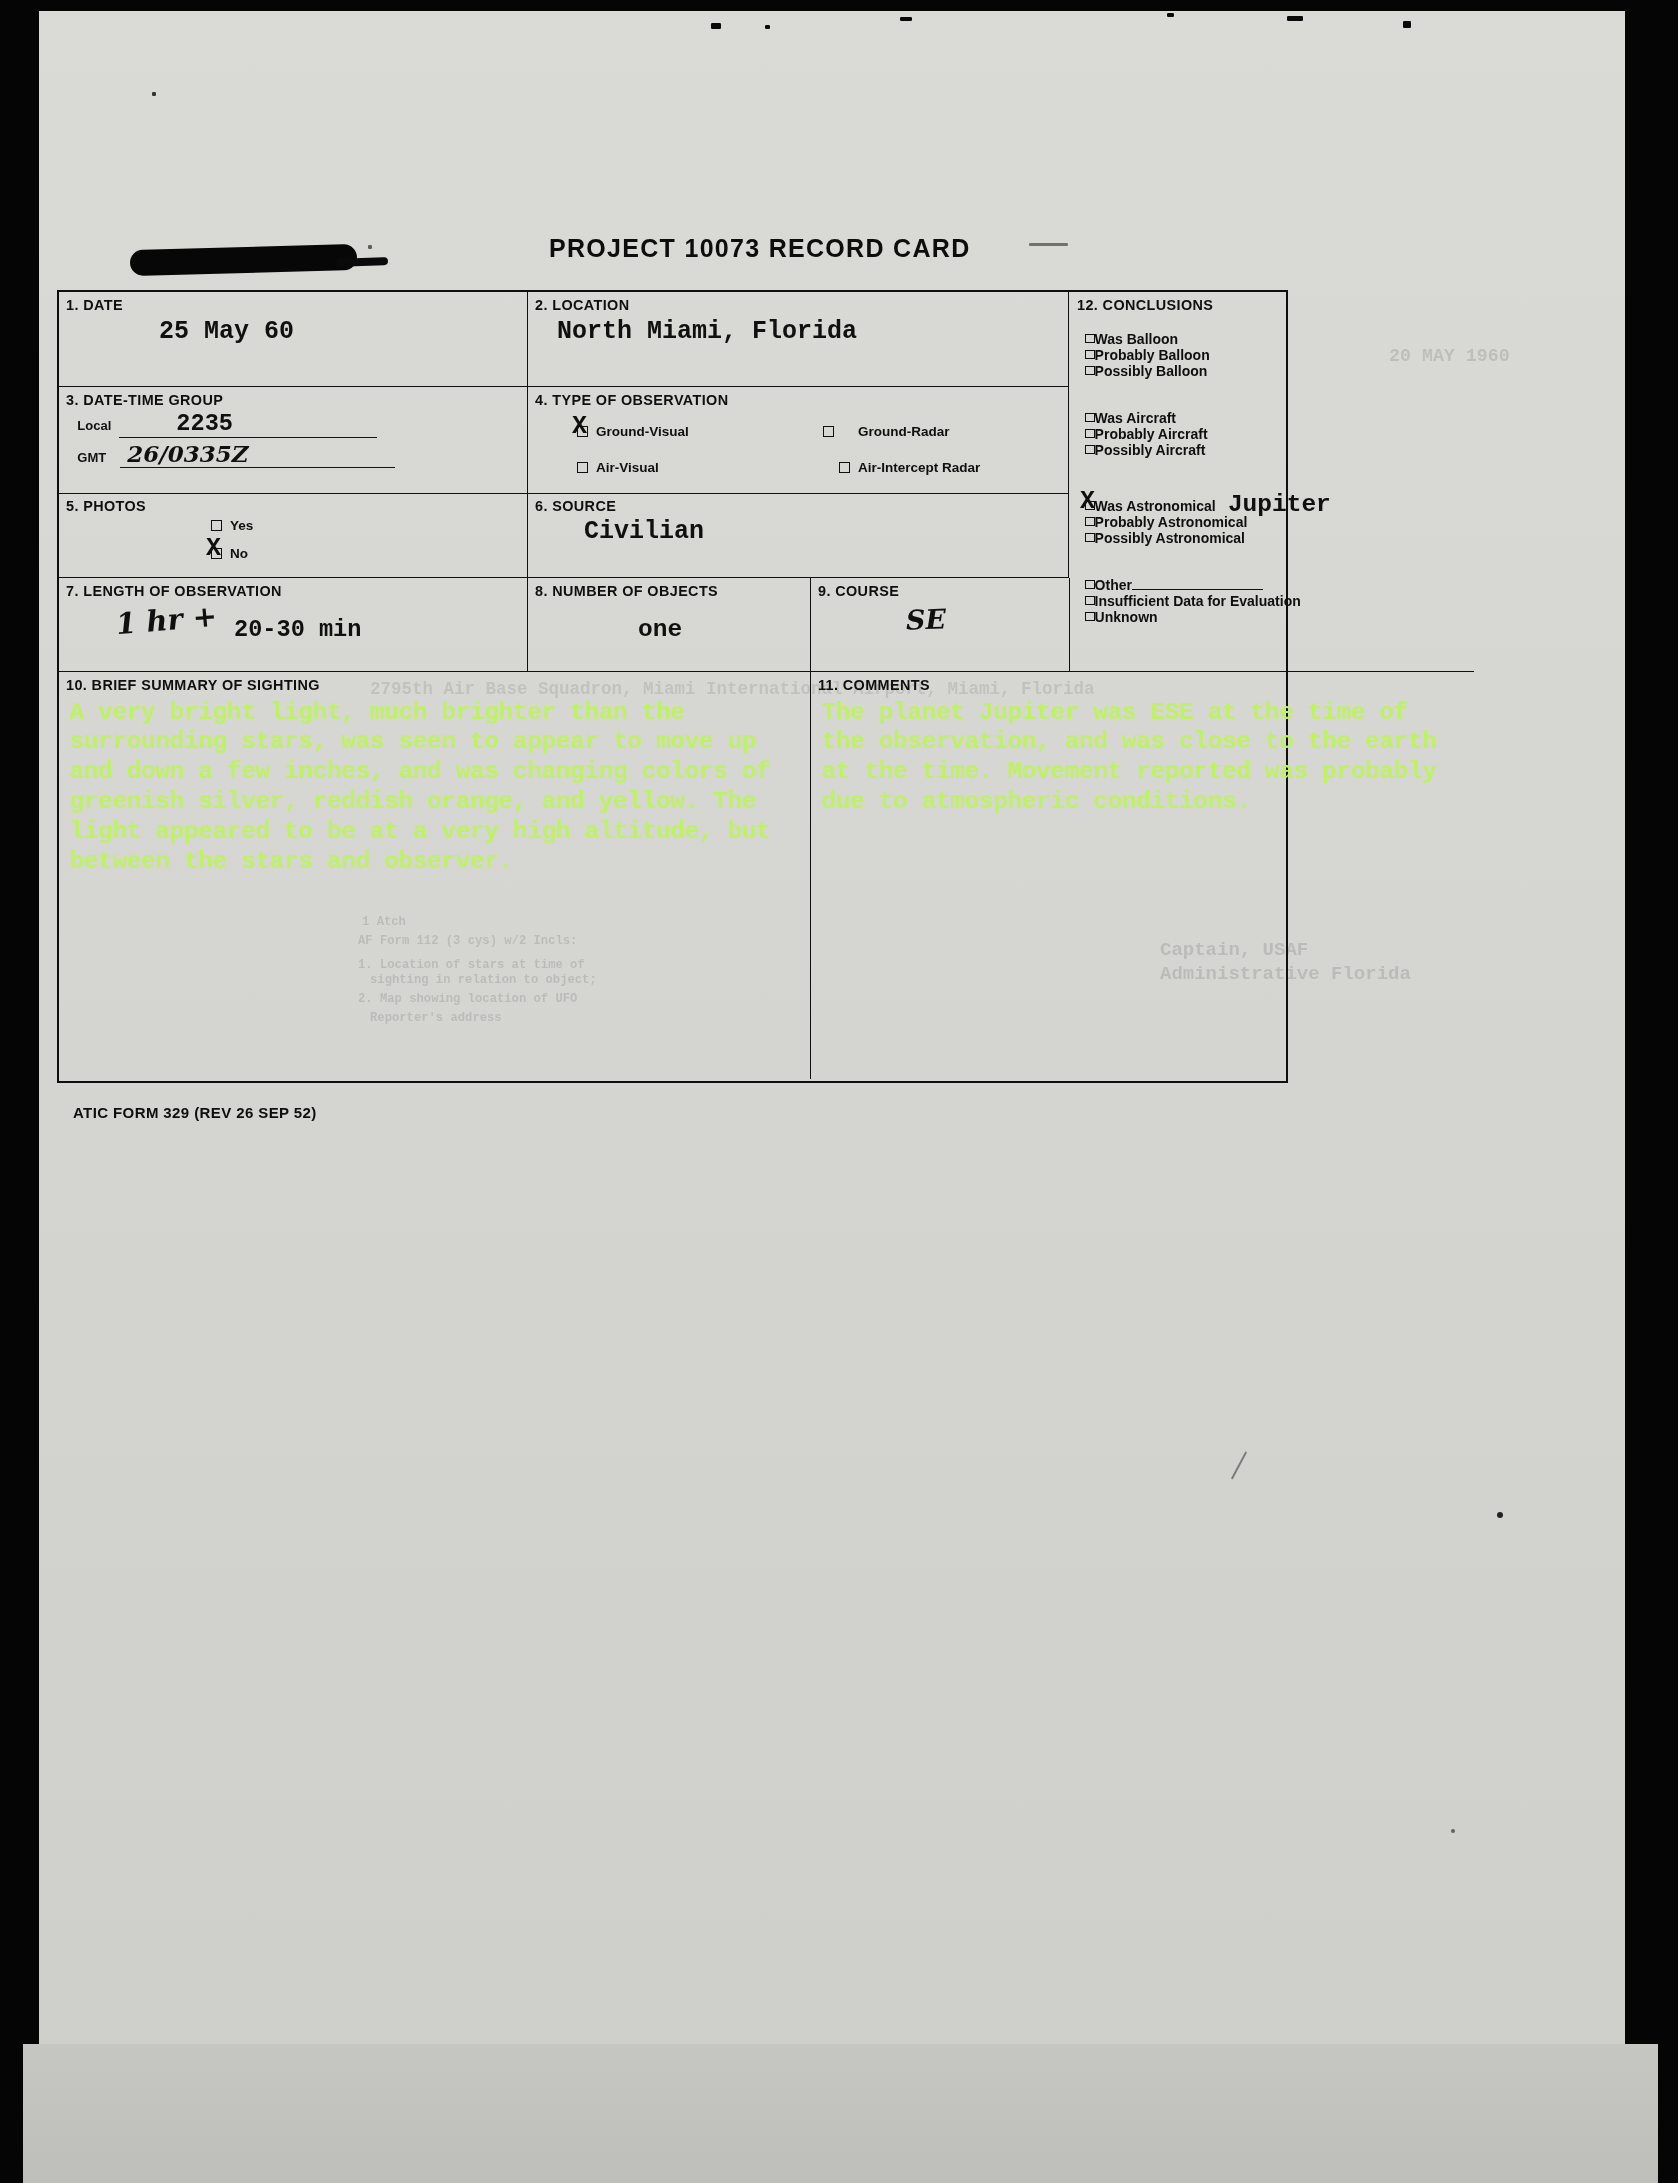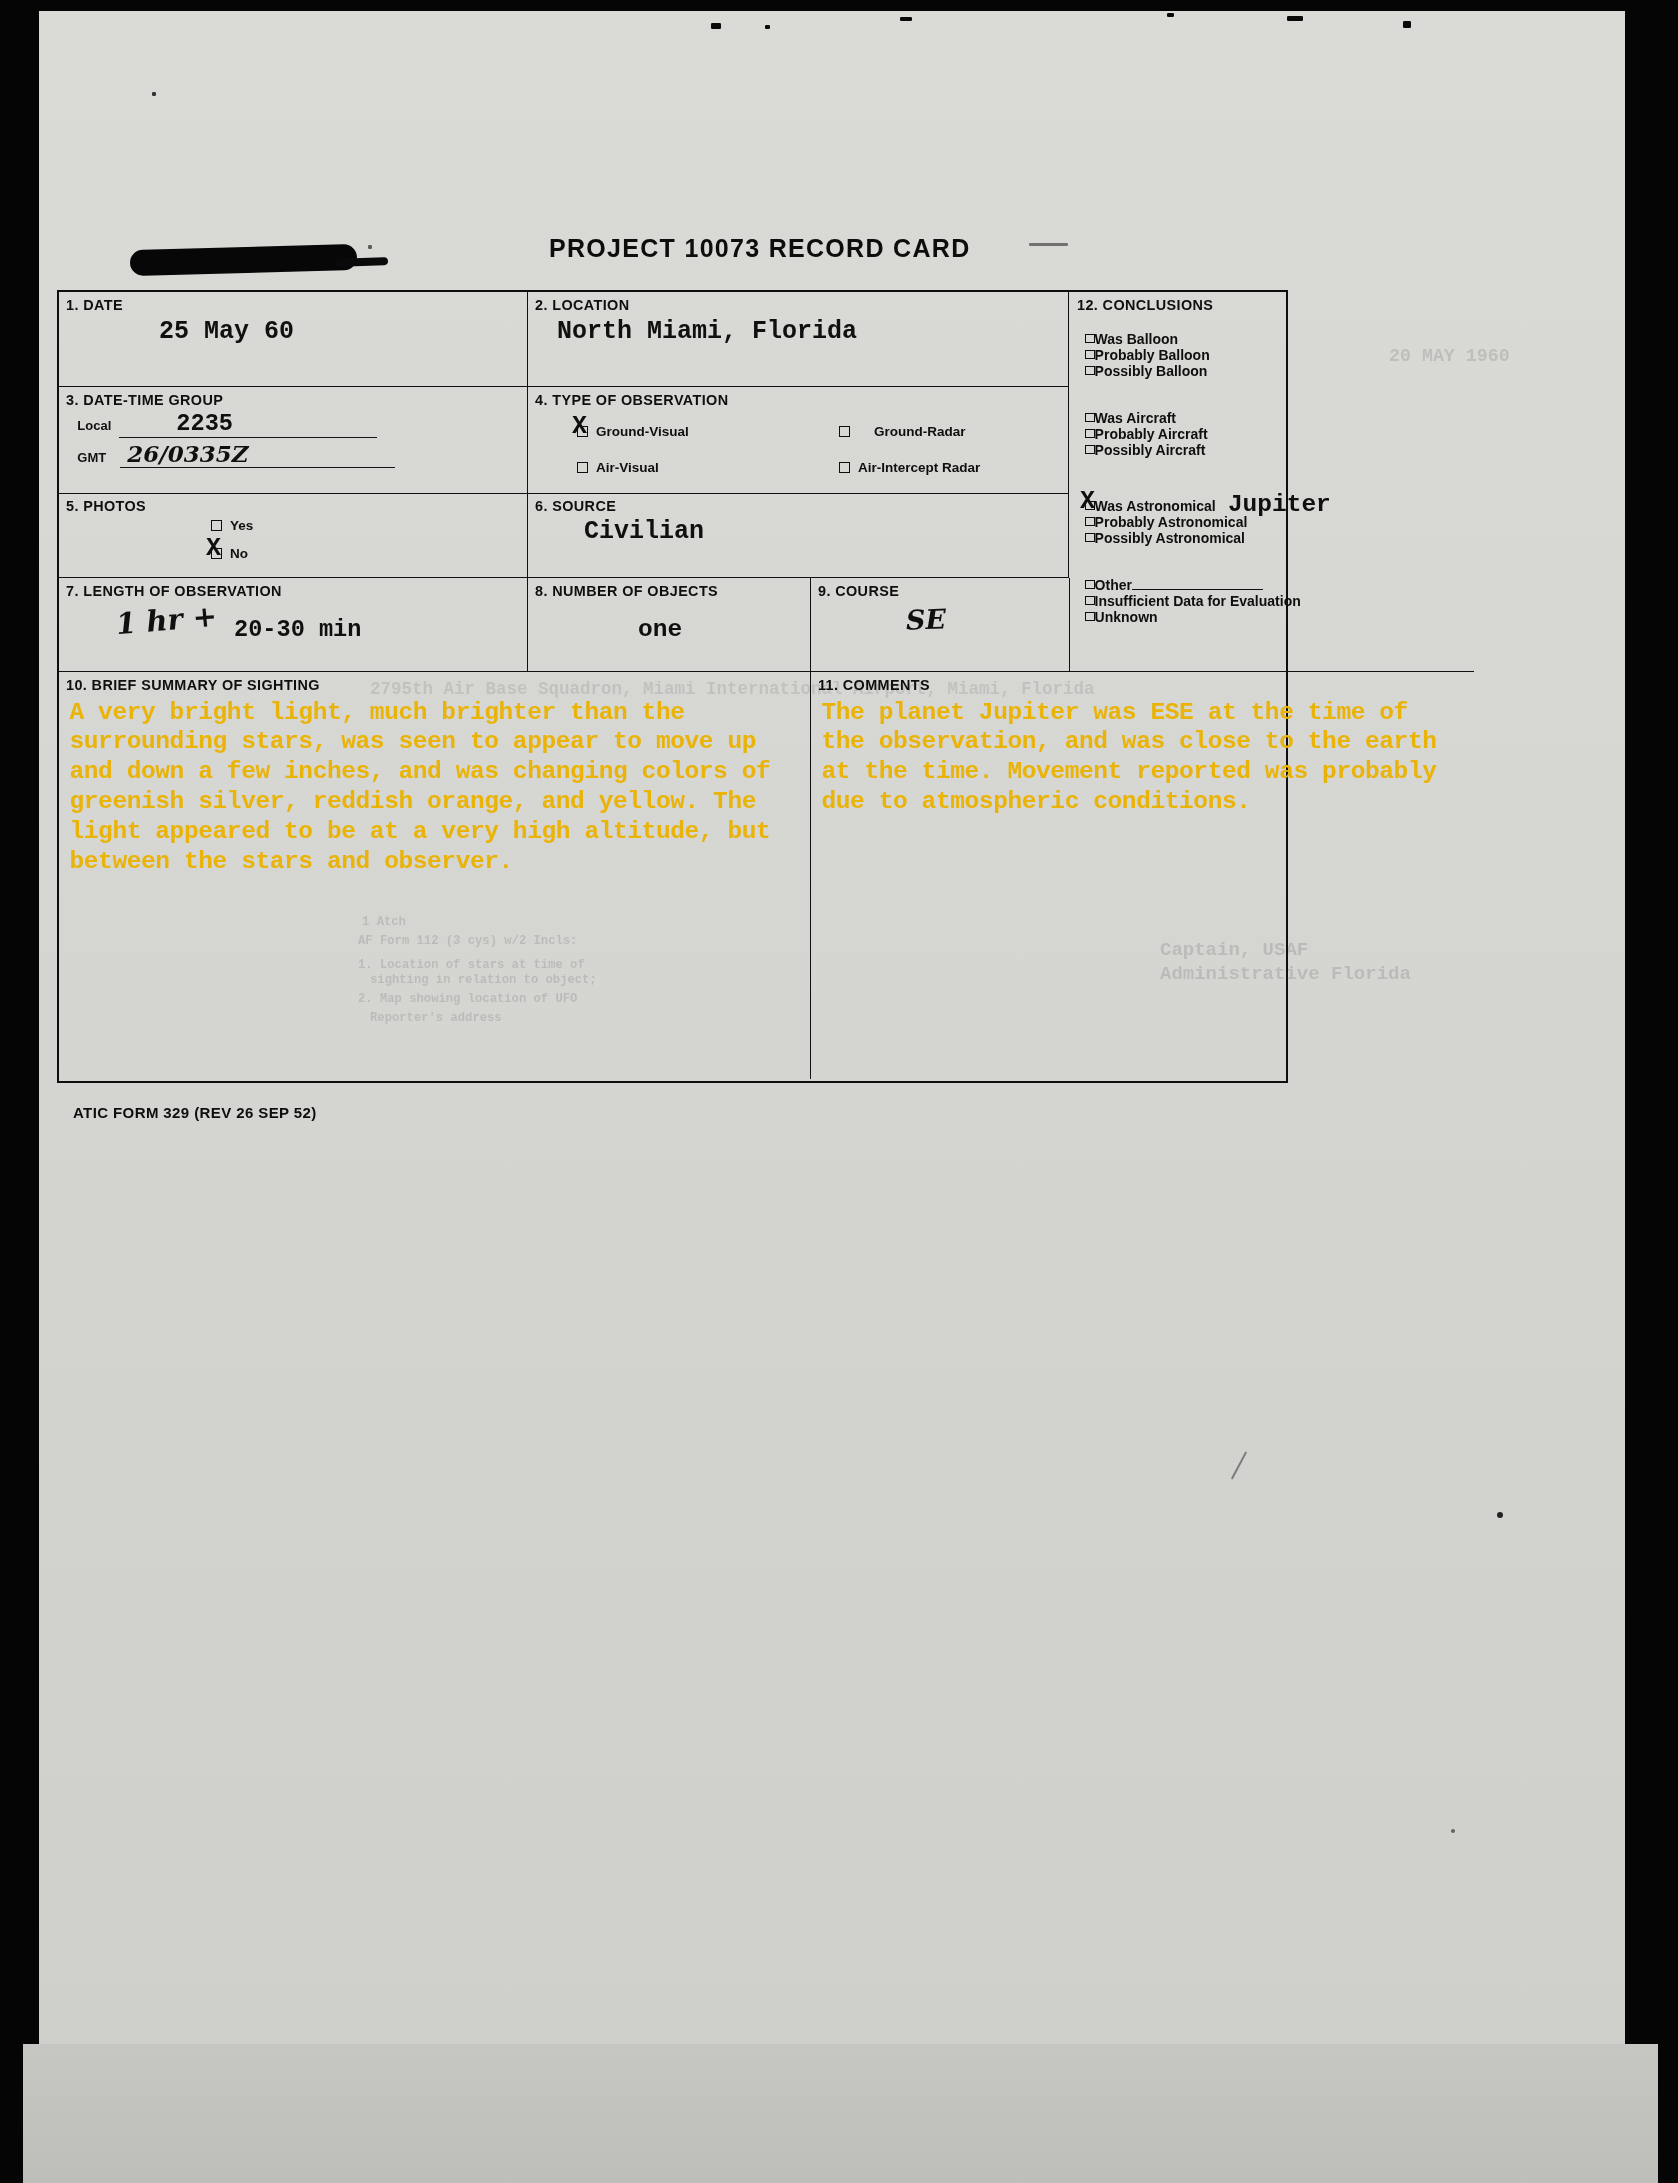--- a/index.html
+++ b/index.html
@@ -60,21 +60,21 @@
   .cb .mark {
     position: absolute; left: -6.1px; top: -13px;
     font-family: "Liberation Mono", monospace; font-weight: bold;
     font-size: 25px; line-height: 1; color: #0f0f0f;
   }
   .dtg-row { padding-left: 18.3px; white-space: nowrap; }
   .dtg-label { font-weight: bold; font-size: 13px; vertical-align: baseline; }
   .uline { display: inline-block; border-bottom: 1.7px solid #151515; vertical-align: baseline; }
   .para {
     font-family: "Liberation Mono", "DejaVu Sans Mono", monospace;
-    font-weight: bold; color: #eab308;
+    font-weight: bold; color: #bef264;
     font-size: 24.5px; line-height: 1.22; letter-spacing: -0.4px;
     padding: 4.4px 10.5px 0 10.5px;
   }
   .concl-list { padding: 17.5px 0 0 15px; }
   .citem {
     display: flex; align-items: center; gap: 0; height: 16px;
     font-weight: bold; font-size: 14px; white-space: nowrap; color: #0f0f0f;
   }
   .citem .cb { width: 9.6px; height: 9.6px; }
   .gap { margin-top: 31px; }
@@ -234,21 +234,21 @@
   </div>
 
   <div class="cell br bb" style="left:469px;top:95px;width:541px;height:107px;">
     <div class="cell-label">4. TYPE OF OBSERVATION</div>
     <div class="opt" style="left:49px;top:37px;">
       <span class="cb">
           <span class="mark">X</span>
         </span>
       <span>Ground-Visual</span>
     </div>
-    <div class="opt" style="left:311px;top:37px;gap:24px;">
+    <div class="opt" style="left:295px;top:37px;gap:24px;">
       <span class="cb">
           <span class="mark"></span>
         </span>
       <span>Ground-Radar</span>
     </div>
     <div class="opt" style="left:49px;top:73px;">
       <span class="cb">
           <span class="mark"></span>
         </span>
       <span>Air-Visual</span>

